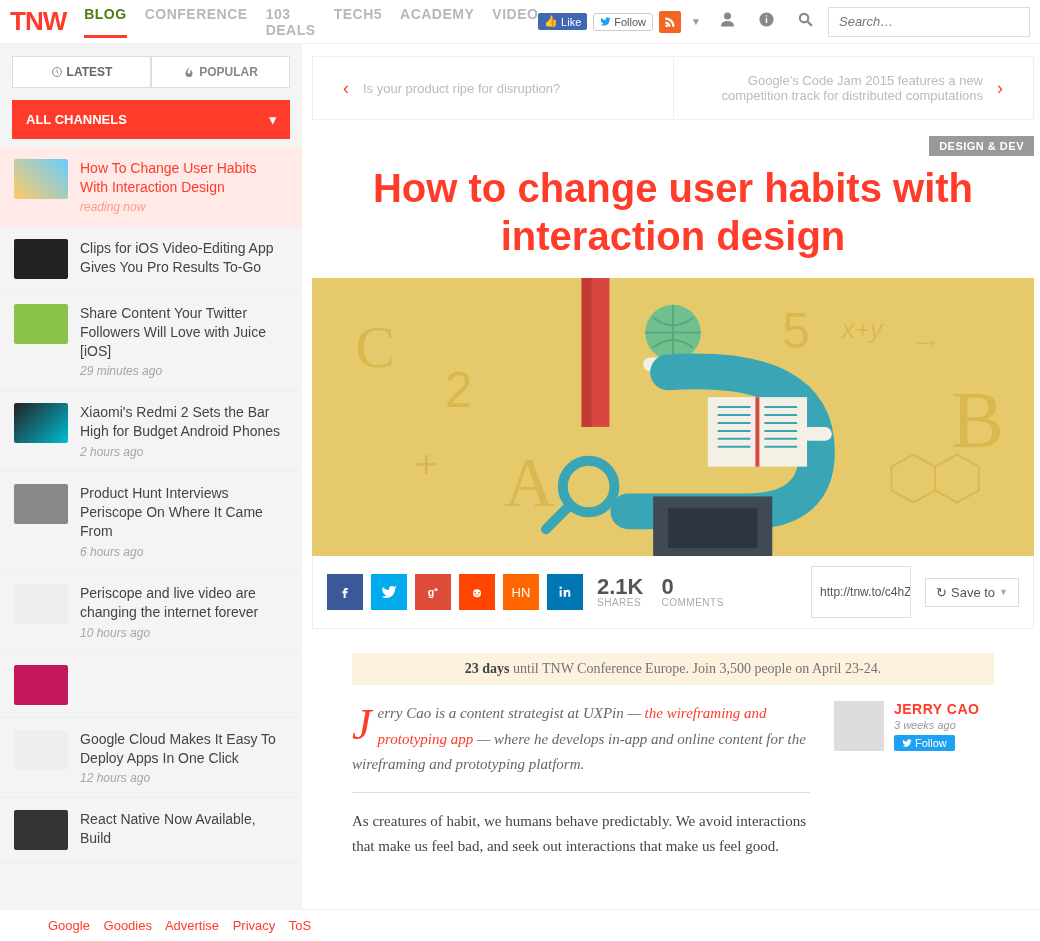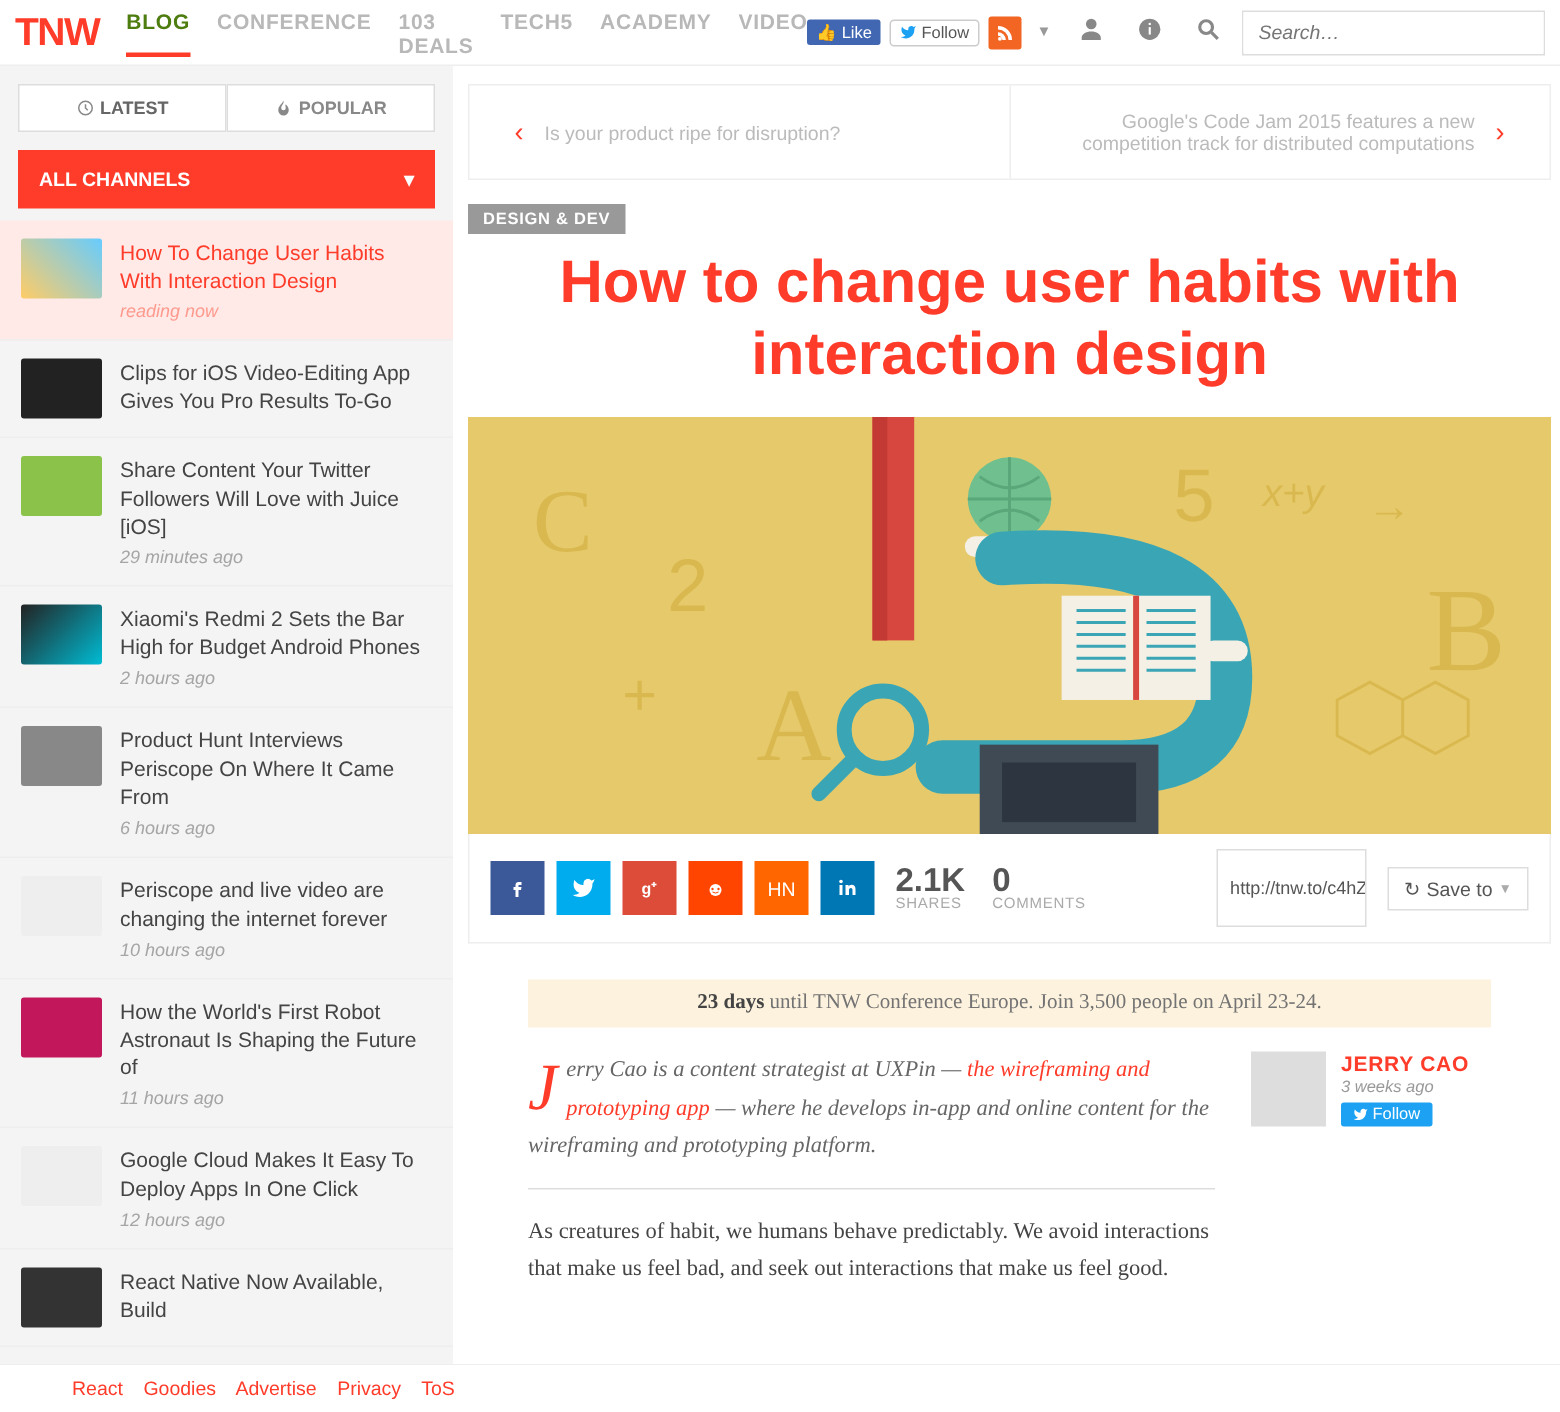--- a/index.html
+++ b/index.html
@@ -33,21 +33,21 @@
 .item-title{font-size:14px;line-height:1.35;color:#444}
 .item.reading .item-title{color:#ff3b2a}
 .item-time{font-size:12px;color:#a5a5a5;font-style:italic;margin-top:4px}
 .reading-ind{font-size:12px;color:#ff9a8e;font-style:italic;margin-top:3px}
 .main{flex:1;padding-left:10px;padding-right:6px}
 .prevnext{display:flex;margin-top:12px;border:1px solid #eee}
 .pn{flex:1;padding:16px 30px;display:flex;align-items:center;gap:14px;color:#bbb;font-size:13px;cursor:pointer}
 .pn.left{border-right:1px solid #eee}
 .pn .arr{color:#ff3b2a;font-size:18px}
 .pn.right{justify-content:flex-end;text-align:right}
-.cat{text-align:left;margin:16px 0 10px}
+.cat{text-align:right;margin:16px 0 10px}
 .cat span{background:#999;color:#fff;font-size:11px;padding:4px 10px;font-weight:700;letter-spacing:.5px}
 h1.article{color:#ff3b2a;font-size:40px;font-weight:700;text-align:center;line-height:1.2;padding:0 30px;margin-bottom:18px}
 .hero{height:278px;background:#e6c96b;position:relative;overflow:hidden}
 .sharebar{display:flex;align-items:center;padding:10px 14px;gap:8px;border:1px solid #eee;border-top:none}
 .sbtn{width:36px;height:36px;display:flex;align-items:center;justify-content:center;cursor:pointer}
 .sbtn svg{width:16px;height:16px;fill:#fff}
 .fb{background:#3b5998}.tw{background:#00acee}.gp{background:#dd4b39}.rd{background:#ff4500}.hn{background:#ff6600;color:#fff;font-weight:400;font-size:13px}.li{background:#0077b5}
 .stats{margin-left:6px;line-height:1}
 .stats .n{font-size:22px;font-weight:700;color:#555}
 .stats .l{font-size:10px;color:#aaa;letter-spacing:.5px}
@@ -190,24 +190,20 @@
       </div>
       <div class="item">
         <div class="thumb t6"></div>
         <div class="item-body">
             <div class="item-title">Periscope and live video are changing the internet forever</div>
             <div class="item-time">10 hours ago</div>
           </div>
       </div>
       <div class="item">
         <div class="thumb t7"></div>
-        <div class="item-body">
-            <div class="item-title">How the World's First Robot Astronaut Is Shaping the Future of</div>
-            <div class="item-time">11 hours ago</div>
-          </div>
       </div>
       <div class="item">
         <div class="thumb t8"></div>
         <div class="item-body">
             <div class="item-title">Google Cloud Makes It Easy To Deploy Apps In One Click</div>
             <div class="item-time">12 hours ago</div>
           </div>
       </div>
       <div class="item">
         <div class="thumb t9"></div>
@@ -354,18 +350,18 @@
               <span>Follow</span>
             </div>
         </div>
       </div>
     </div>
 
   </main>
 </div>
 
 <div class="footer">
-  <a href="#">React</a>
+  <a href="#">Google</a>
   <a href="#">Goodies</a>
   <a href="#">Advertise</a>
   <a href="#">Privacy</a>
   <a href="#">ToS</a>
 </div>
 
 </body></html>

